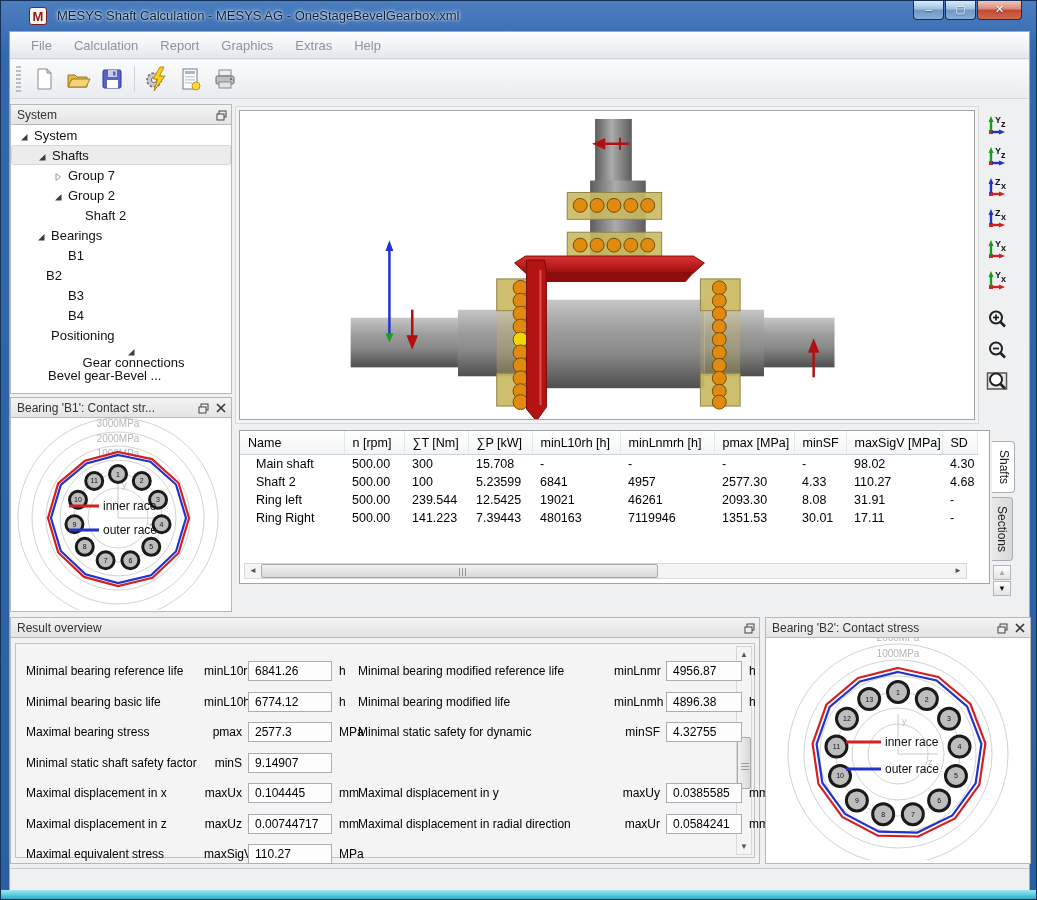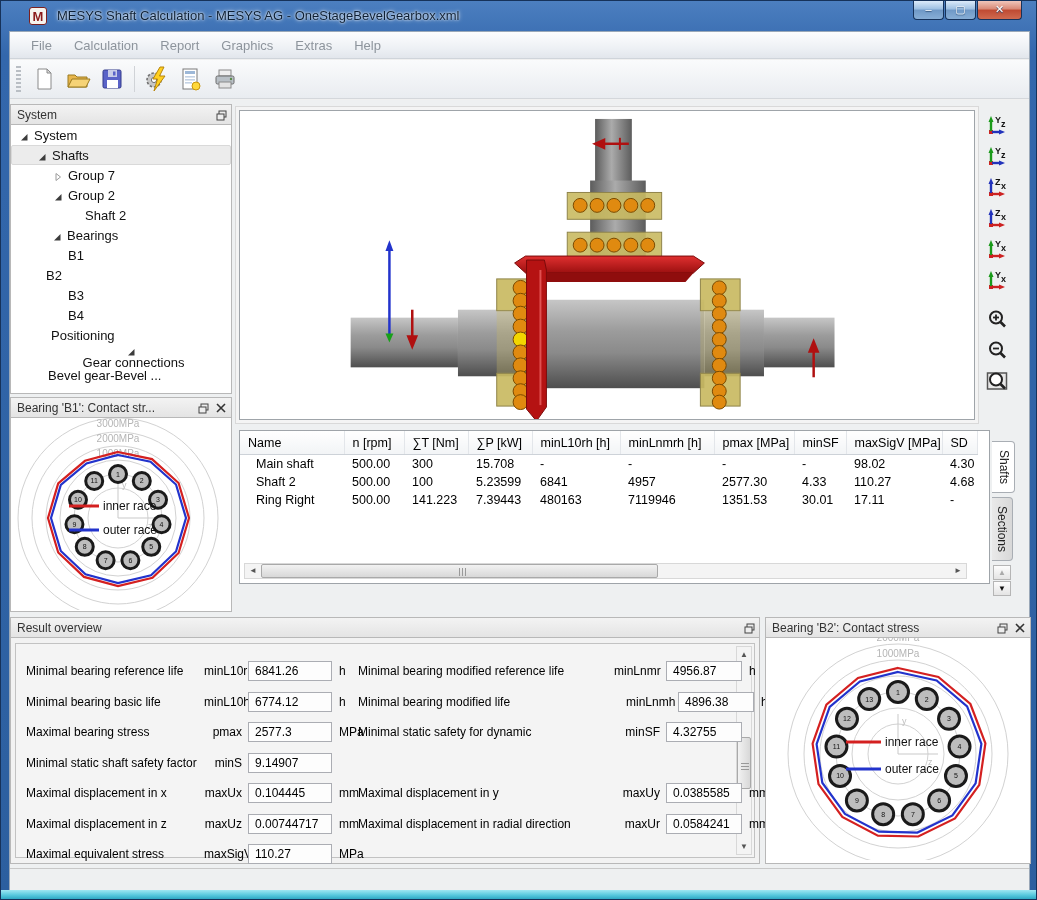--- a/index.html
+++ b/index.html
@@ -201,21 +201,21 @@
             <div class="tree-row" style="padding-left: 42px;">
               <span class="tree-arrow"><svg width="10" height="10">
                   <path d="M8.5 2 L8.5 8.5 L2 8.5 Z" fill="#3c3c3c"></path>
                 </svg></span>
               <span>Group 2</span>
             </div>
             <div class="tree-row" style="padding-left: 59px;">
               <span class="tree-arrow"></span>
               <span>Shaft 2</span>
             </div>
-            <div class="tree-row" style="padding-left: 41px;">
+            <div class="tree-row" style="padding-left: 25px;">
               <span class="tree-arrow"><svg width="10" height="10">
                   <path d="M8.5 2 L8.5 8.5 L2 8.5 Z" fill="#3c3c3c"></path>
                 </svg></span>
               <span>Bearings</span>
             </div>
             <div class="tree-row" style="padding-left: 42px;">
               <span class="tree-arrow"></span>
               <span>B1</span>
             </div>
             <div class="tree-row" style="padding-left: 20px;">
@@ -565,20 +565,32 @@
                 <td>100</td>
                 <td>5.23599</td>
                 <td>6841</td>
                 <td>4957</td>
                 <td>2577.30</td>
                 <td>4.33</td>
                 <td>110.27</td>
                 <td>4.68</td>
               </tr>
               <tr>
+                <td>Ring left</td>
+                <td>500.00</td>
+                <td>239.544</td>
+                <td>12.5425</td>
+                <td>19021</td>
+                <td>46261</td>
+                <td>2093.30</td>
+                <td>8.08</td>
+                <td>31.91</td>
+                <td>-</td>
+              </tr>
+              <tr>
                 <td>Ring Right</td>
                 <td>500.00</td>
                 <td>141.223</td>
                 <td>7.39443</td>
                 <td>480163</td>
                 <td>7119946</td>
                 <td>1351.53</td>
                 <td>30.01</td>
                 <td>17.11</td>
                 <td>-</td>
@@ -665,21 +677,21 @@
                 <span class="res-unit">MPa</span>
               </div>
               <div class="res-row" style="top: 12px; left: 342px;">
                 <span class="lab" style="width: 256px;">Minimal bearing modified reference life</span>
                 <span class="code" style="width: 52px;">minLnmr</span>
                 <div class="res-box" style="width: 76px;">4956.87</div>
                 <span class="res-unit">h</span>
               </div>
               <div class="res-row" style="top: 42.5px; left: 342px;">
                 <span class="lab" style="width: 256px;">Minimal bearing modified life</span>
-                <span class="code" style="width: 52px; margin-left: 12px;">minLnmh</span>
+                <span class="code" style="width: 52px;">minLnmh</span>
                 <div class="res-box" style="width: 76px;">4896.38</div>
                 <span class="res-unit">h</span>
               </div>
               <div class="res-row" style="top: 73px; left: 342px;">
                 <span class="lab" style="width: 256px;">Minimal static safety for dynamic</span>
                 <span class="code" style="width: 52px;">minSF</span>
                 <div class="res-box" style="width: 76px;">4.32755</div>
                 <span class="res-unit"></span>
               </div>
               <div class="res-row" style="top: 134px; left: 342px;">

